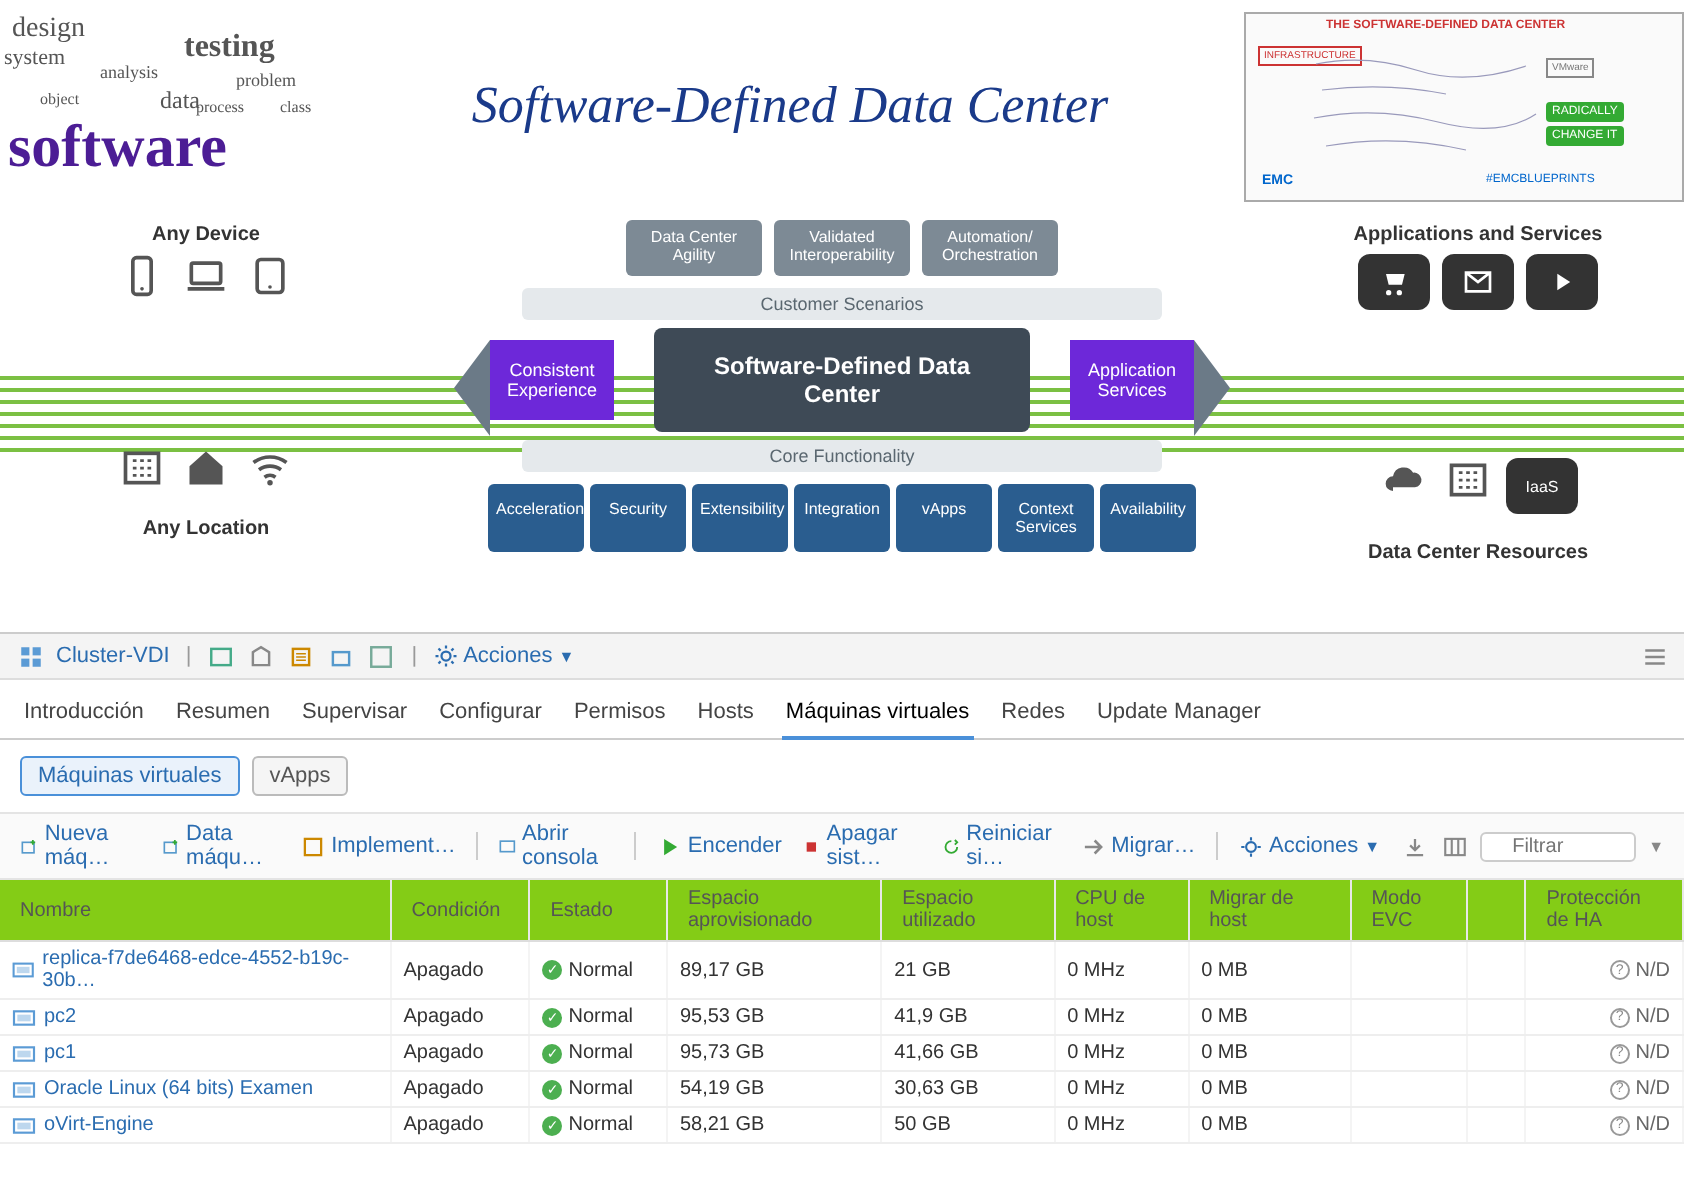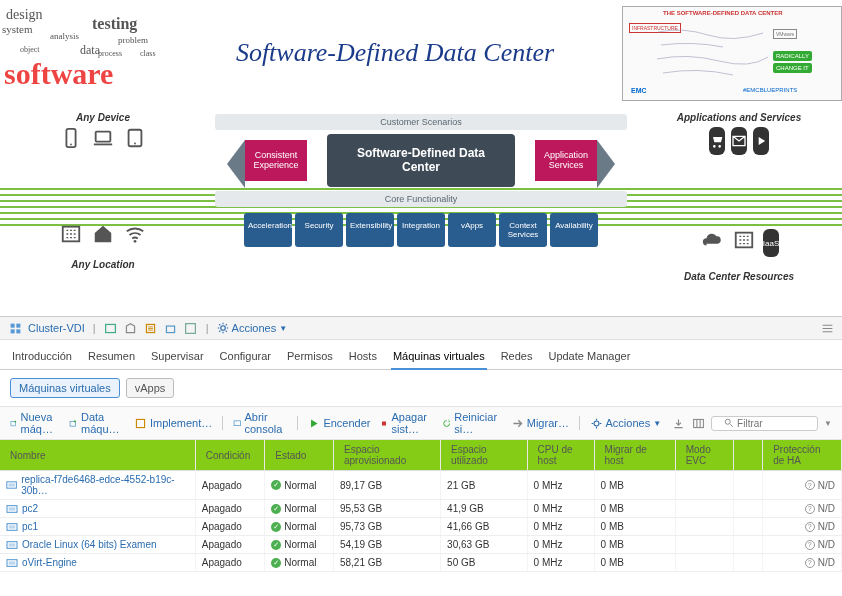--- a/index.html
+++ b/index.html
@@ -11,35 +11,35 @@
   .wordcloud span { position: absolute; white-space: nowrap; }
   .title { flex: 0 0 410px; text-align: center; font-family: Georgia, 'Times New Roman', serif; font-style: italic; font-size: 26px; color: #1a3a8a; }
   .sketch { width: 220px; height: 95px; border: 1px solid #aaa; margin-left: auto; background: #fafafa; position: relative; overflow: hidden; font-size: 5px; color: #777; }
   .sketch .scribble { position: absolute; }
 
   
   .diagram { height: 210px; position: relative; background: #fff; }
   .diag-left, .diag-right { position: absolute; top: 6px; width: 170px; text-align: center; }
   .diag-left { left: 18px; }
   .diag-right { right: 18px; }
-  .diag-label { font-size: 10px; font-weight: bold; font-style: italic; color: #333; margin-bottom: 4px; }
+  .diag-label { font-size: 10px; font-weight: bold; color: #333; margin-bottom: 4px; }
   .icon-row { display: flex; justify-content: center; gap: 6px; margin-bottom: 14px; }
   .icon-box { width: 26px; height: 22px; display: flex; align-items: center; justify-content: center; color: #555; }
   .icon-box svg { width: 24px; height: 22px; }
-  .app-box { width: 16px; height: 28px; background: #333; border-radius: 6px; display: flex; align-items: center; justify-content: center; color: #fff; font-size: 14px; }
+  .app-box { width: 36px; height: 28px; background: #333; border-radius: 6px; display: flex; align-items: center; justify-content: center; color: #fff; font-size: 14px; }
 
   .green-lines { position: absolute; top: 78px; left: 0; right: 0; height: 50px; }
   .green-lines .gl { position: absolute; height: 2px; background: #7bc043; width: 100%; }
 
   .center-col { position: absolute; left: 245px; right: 245px; top: 4px; display: flex; flex-direction: column; align-items: center; }
   .scenario-row { display: flex; gap: 6px; margin-bottom: 2px; }
   .scenario-box { background: #7d8a95; color: #fff; font-size: 8px; padding: 5px 6px; border-radius: 3px; width: 68px; text-align: center; line-height: 1.1; }
-  .section-label { background: #e5e9ec; color: #5a6770; font-size: 9px; padding: 3px 2px; width: 412px; text-align: center; border-radius: 3px; margin: 4px 16px; }
+  .section-label { background: #e5e9ec; color: #5a6770; font-size: 9px; padding: 3px 2px; width: 320px; text-align: center; border-radius: 3px; margin: 4px 16px; }
   .sddc-row { display: flex; align-items: center; gap: 0; }
-  .arrow-box { background: #be185d; color: #fff; font-size: 9px; padding: 10px 8px; text-align: center; position: relative; width: 66px; line-height: 1.15; }
+  .arrow-box { background: #6d28d9; color: #fff; font-size: 9px; padding: 10px 8px; text-align: center; position: relative; width: 66px; line-height: 1.15; }
   .arrow-left::before { content: ''; position: absolute; left: -18px; top: 0; bottom: 0; width: 0; border-right: 18px solid #6b7a87; border-top: 24px solid transparent; border-bottom: 24px solid transparent; }
   .arrow-right::after { content: ''; position: absolute; right: -18px; top: 0; bottom: 0; width: 0; border-left: 18px solid #6b7a87; border-top: 24px solid transparent; border-bottom: 24px solid transparent; }
   .sddc-main { background: #3e4a56; color: #fff; font-size: 12px; font-weight: bold; padding: 12px 16px; border-radius: 4px; margin: 0 20px; text-align: center; line-height: 1.2; }
   .core-row { display: flex; gap: 3px; margin-top: 2px; }
   .core-box { background: #2a5d8f; color: #fff; font-size: 8px; padding: 8px 4px; border-radius: 3px; width: 48px; text-align: center; }
 
   
   .vsphere { border-top: 1px solid #ccc; }
   .breadcrumb { display: flex; align-items: center; gap: 6px; padding: 4px 8px; background: #f4f4f4; border-bottom: 1px solid #ddd; font-size: 11px; color: #555; justify-content: flex-end; }
   .bc-icon { width: 14px; height: 14px; display: inline-flex; align-items: center; justify-content: center; }
@@ -53,21 +53,21 @@
 
   .subtabs { display: flex; gap: 6px; padding: 8px 10px; font-size: 11px; }
   .subtab { padding: 3px 8px; border: 1px solid #4a90d9; border-radius: 3px; color: #2a6cb0; background: #eaf2fb; cursor: pointer; }
   .subtab.sec { background: #f5f5f5; border-color: #bbb; color: #555; }
 
   .action-bar { display: flex; align-items: center; gap: 10px; padding: 4px 10px; border-top: 1px solid #e4e4e4; border-bottom: 1px solid #e4e4e4; font-size: 11px; color: #2a6cb0; background: #fafafa; }
   .action { display: flex; align-items: center; gap: 3px; cursor: pointer; }
   .action .aicon { width: 13px; height: 13px; }
   .action-sep { width: 1px; height: 14px; background: #ccc; }
   .action-right { margin-left: auto; display: flex; align-items: center; gap: 6px; }
-  .filter-box { display: flex; align-items: center; gap: 3px; border: 1px solid #ccc; border-radius: 3px; padding: 1px 12px; background: #fff; width: 107px; }
+  .filter-box { display: flex; align-items: center; gap: 3px; border: 1px solid #ccc; border-radius: 3px; padding: 1px 12px; background: #fff; width: 78px; }
   .filter-box input { border: none; outline: none; width: 60px; font-size: 10px; color: #888; }
 
   .table-wrap { overflow: auto; }
   table.vms { width: 100%; border-collapse: collapse; font-size: 10px; }
   table.vms th { text-align: left; padding: 4px 10px; background: #84cc16; border-bottom: 1px solid #ddd; border-right: 1px solid #e8e8e8; color: #555; font-weight: 400; position: relative; }
   table.vms td { padding: 3px 6px; border-bottom: 1px solid #eee; border-right: 1px solid #f4f4f4; color: #333; }
   .vm-name { color: #2a6cb0; display: flex; align-items: center; gap: 4px; cursor: pointer; }
   .vm-icon { width: 12px; height: 10px; display: inline-block; }
   .status-ok { display: flex; align-items: center; gap: 3px; }
   .check { width: 10px; height: 10px; border-radius: 50%; background: #4caf50; display: inline-flex; align-items: center; justify-content: center; color: #fff; font-size: 7px; }
@@ -77,21 +77,21 @@
   .th-spacer { width: 30px; }
 </style>
 </head>
 <body>
 
 <div class="header-row">
   <div class="wordcloud">
     <span style="left:6px;top:4px;font-size:14px">design</span>
     <span style="left:2px;top:20px;font-size:11px">system</span>
     <span style="left:92px;top:12px;font-size:16px;font-weight:bold">testing</span>
-    <span style="left:4px;top:54px;font-size:30px;font-weight:bold;color:#ef4444">software</span>
+    <span style="left:4px;top:54px;font-size:30px;font-weight:bold;color:#4c1d95">software</span>
     <span style="left:80px;top:40px;font-size:12px">data</span>
     <span style="left:50px;top:28px;font-size:9px">analysis</span>
     <span style="left:118px;top:32px;font-size:9px">problem</span>
     <span style="left:98px;top:46px;font-size:8px">process</span>
     <span style="left:140px;top:46px;font-size:8px">class</span>
     <span style="left:20px;top:42px;font-size:8px">object</span>
   </div>
   <div class="title">Software-Defined Data Center</div>
   <div class="sketch">
     <div class="scribble" style="left:40px;top:3px;font-size:6px;font-weight:bold;color:#c33">THE SOFTWARE-DEFINED DATA CENTER</div>
@@ -195,20 +195,25 @@
             <rect x="3" y="4" width="18" height="16" fill="none" stroke="#555" stroke-width="2"></rect>
             <path d="M7 8h2M11 8h2M15 8h2M7 12h2M11 12h2M15 12h2M7 16h2M11 16h2M15 16h2" stroke="#555" stroke-width="1.5"></path>
           </svg>
         </div>
       <div class="app-box" style="font-size:8px">IaaS</div>
     </div>
     <div class="diag-label">Data Center Resources</div>
   </div>
 
   <div class="center-col">
+    <div class="scenario-row">
+      <div class="scenario-box">Data Center Agility</div>
+      <div class="scenario-box">Validated Interoperability</div>
+      <div class="scenario-box">Automation/ Orchestration</div>
+    </div>
     <div class="section-label">Customer Scenarios</div>
     <div class="sddc-row">
       <div class="arrow-box arrow-left">Consistent Experience</div>
       <div class="sddc-main">Software-Defined Data Center</div>
       <div class="arrow-box arrow-right">Application Services</div>
     </div>
     <div class="section-label">Core Functionality</div>
     <div class="core-row">
       <div class="core-box">Acceleration</div>
       <div class="core-box">Security</div>

